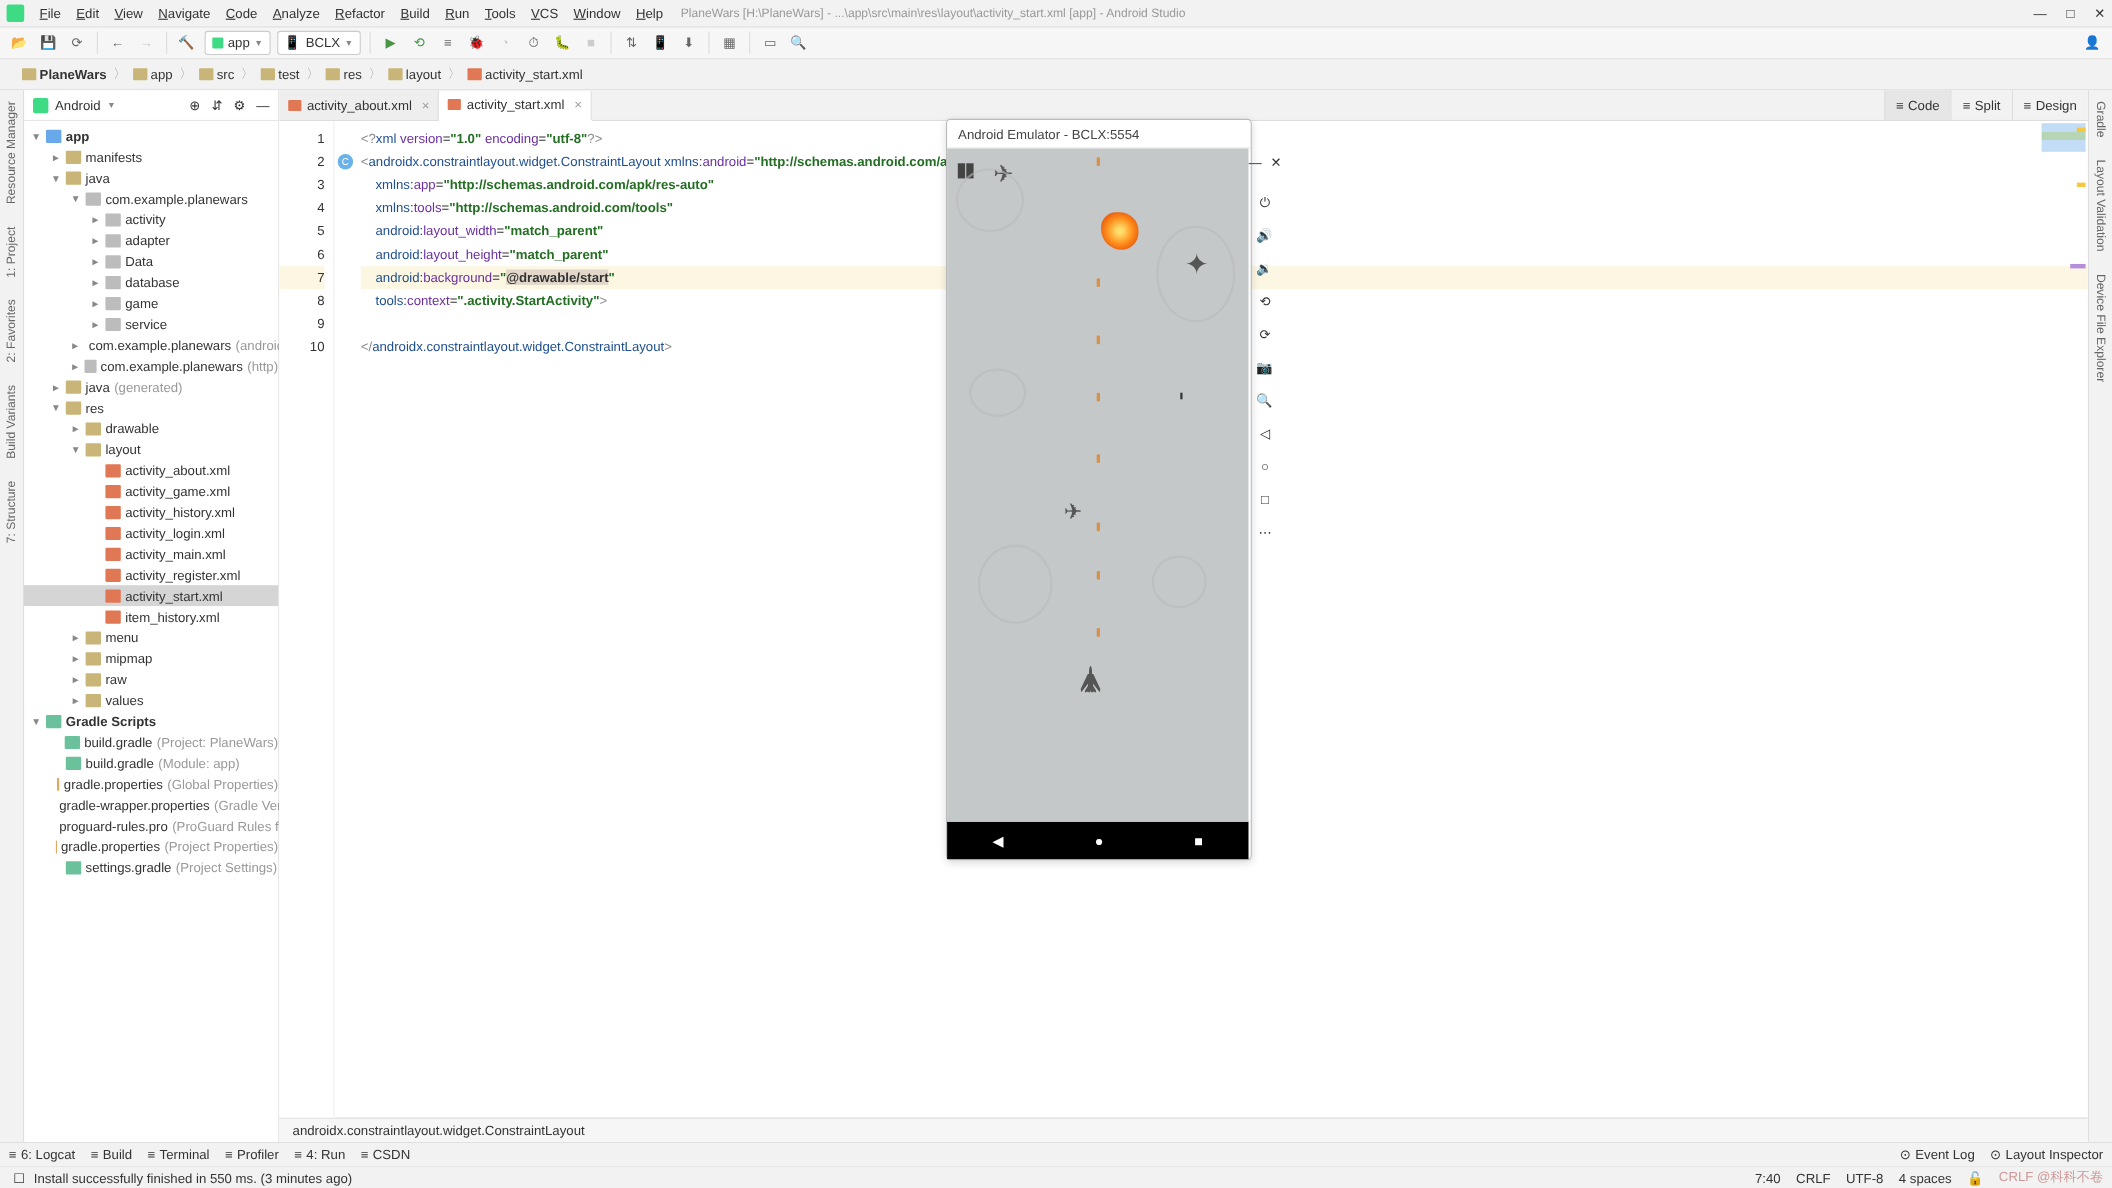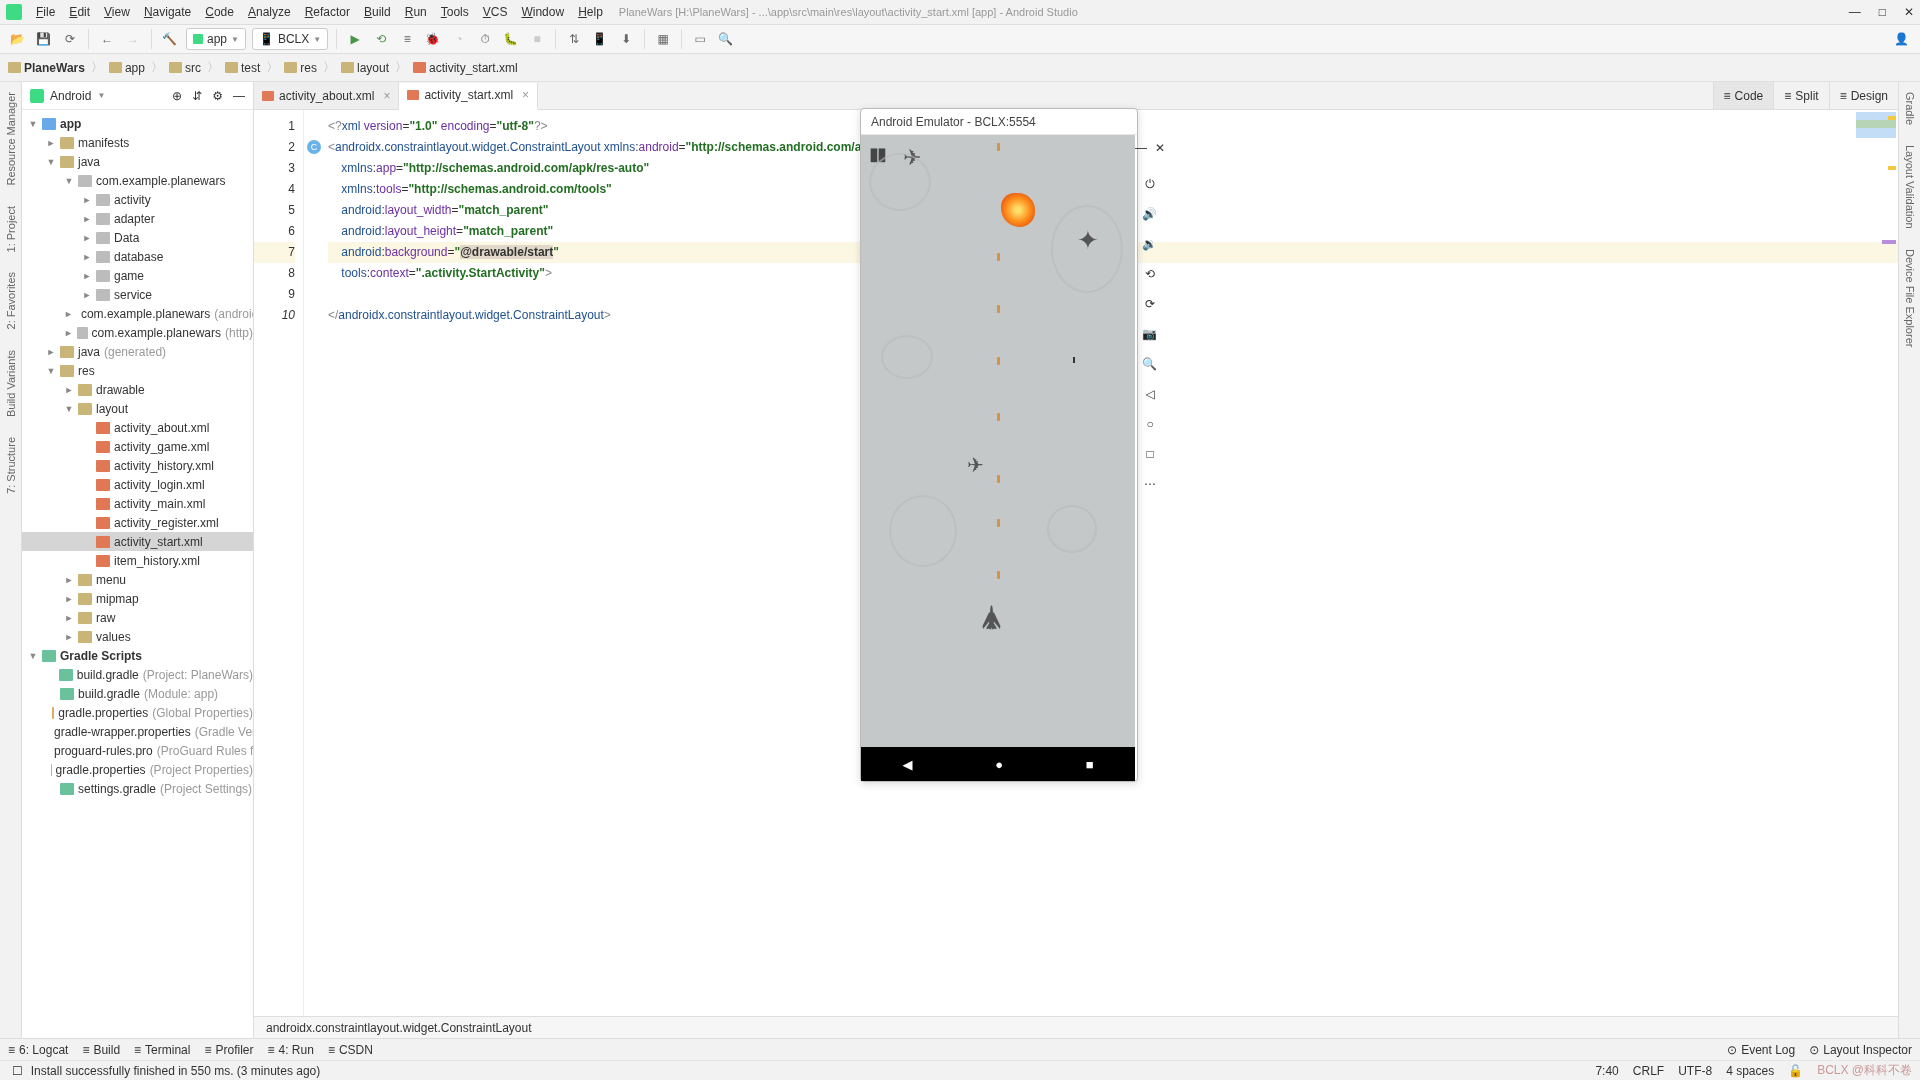--- a/index.html
+++ b/index.html
@@ -9,21 +9,21 @@
 .titlebar .menu{display:flex;gap:2px}
 .titlebar .menu span{padding:2px 6px;cursor:default}
 .titlebar .menu span u{text-decoration:underline}
 .titlebar .path{margin-left:10px;color:#999;font-size:11px}
 .titlebar .winbtns{margin-left:auto;display:flex;gap:18px;color:#666;font-size:13px}
 .toolbar{height:30px;border-top:1px solid #ddd;border-bottom:1px solid #ddd;display:flex;align-items:center;padding:0 8px;gap:6px;background:#f6f6f6}
 .tb-btn{width:20px;height:20px;display:flex;align-items:center;justify-content:center;color:#666;border-radius:3px}
 .tb-sep{width:1px;height:20px;background:#ddd;margin:0 2px}
 .tb-drop{height:22px;border:1px solid #ccc;border-radius:3px;display:flex;align-items:center;padding:0 6px;gap:4px;background:#fff}
 .tb-drop .andr{width:10px;height:10px;background:#3ddc84;border-radius:1px}
-.breadcrumb{height:28px;display:flex;align-items:center;padding:0 8px;gap:4px;background:#f2f2f2;border-bottom:1px solid #e0e0e0}
+.breadcrumb{height:28px;display:flex;align-items:center;padding:0 20px;gap:4px;background:#f2f2f2;border-bottom:1px solid #e0e0e0}
 .breadcrumb .crumb{display:flex;align-items:center;gap:3px}
 .breadcrumb .sep{color:#aaa;margin:0 2px}
 .breadcrumb .folder{width:13px;height:11px;background:#c9b577;border-radius:1px}
 .breadcrumb .xmlico{width:13px;height:11px;background:#e07855;border-radius:1px}
 .main{display:flex;height:calc(100% - 24px - 30px - 28px - 22px - 20px);position:relative}
 .left-rail{width:22px;background:#f2f2f2;border-right:1px solid #ddd;display:flex;flex-direction:column;align-items:center;padding-top:10px;gap:20px}
 .left-rail .vlabel{writing-mode:vertical-rl;transform:rotate(180deg);font-size:11px;color:#666;cursor:default}
 .right-rail{width:22px;background:#f2f2f2;border-left:1px solid #ddd;display:flex;flex-direction:column;align-items:center;padding-top:10px;gap:20px}
 .right-rail .vlabel{writing-mode:vertical-rl;font-size:11px;color:#666}
 .sidebar{width:232px;background:#fff;border-right:1px solid #ddd;display:flex;flex-direction:column}
@@ -438,21 +438,21 @@
       <div class="gutter" id="gutter">
           <span class="lnno" style="display: block; height: 21px;">1</span>
           <span class="lnno" style="display: block; height: 21px;">2</span>
           <span class="lnno" style="display: block; height: 21px;">3</span>
           <span class="lnno" style="display: block; height: 21px;">4</span>
           <span class="lnno" style="display: block; height: 21px;">5</span>
           <span class="lnno" style="display: block; height: 21px;">6</span>
           <span class="lnno hl" style="display: block; height: 21px;">7</span>
           <span class="lnno" style="display: block; height: 21px;">8</span>
           <span class="lnno" style="display: block; height: 21px;">9</span>
-          <span class="lnno" style="display: block; height: 21px; font-style: italic;">10</span>
+          <span class="lnno" style="display: block; height: 21px;">10</span>
         </div>
       <div class="gutter-icons">
         <div style="height:21px"></div>
         <div class="mark">C</div>
       </div>
       <div class="code" id="code"><div class="ln"><span class="pi">&lt;?</span><span class="tag">xml</span> <span class="attr">version</span>=<span class="str">"1.0"</span> <span class="attr">encoding</span>=<span class="str">"utf-8"</span><span class="pi">?&gt;</span></div><div class="ln"><span class="pi">&lt;</span><span class="tag">androidx.constraintlayout.widget.ConstraintLayout</span> <span class="ns">xmlns</span>:<span class="attr">android</span>=<span class="str">"http://schemas.android.com/apk/res/android"</span></div><div class="ln">    <span class="ns">xmlns</span>:<span class="attr">app</span>=<span class="str">"http://schemas.android.com/apk/res-auto"</span></div><div class="ln">    <span class="ns">xmlns</span>:<span class="attr">tools</span>=<span class="str">"http://schemas.android.com/tools"</span></div><div class="ln">    <span class="ns">android</span>:<span class="attr">layout_width</span>=<span class="str">"match_parent"</span></div><div class="ln">    <span class="ns">android</span>:<span class="attr">layout_height</span>=<span class="str">"match_parent"</span></div><div class="ln hl">    <span class="ns">android</span>:<span class="attr">background</span>=<span class="str">"<span class="strsel">@drawable/start</span>"</span></div><div class="ln">    <span class="ns">tools</span>:<span class="attr">context</span>=<span class="str">".activity.StartActivity"</span><span class="pi">&gt;</span></div><div class="ln"></div><div class="ln"><span class="pi">&lt;/</span><span class="tag">androidx.constraintlayout.widget.ConstraintLayout</span><span class="pi">&gt;</span></div></div>
     </div>
     <div class="minimap">
       <div style="position:absolute;top:2px;right:2px;width:40px;height:26px;background:linear-gradient(#6aa9e9 30%,#4a9648 30% 60%,#6aa9e9 60%);opacity:0.4"></div>
       <div class="mk" style="top:6px;background:#f5c842"></div>
@@ -561,14 +561,14 @@
 
 <div class="statusbar">
   <span style="margin-left:4px">☐</span>
   <span style="margin-left:8px">Install successfully finished in 550 ms. (3 minutes ago)</span>
   <div class="spacer"></div>
   <span>7:40</span>
   <span>CRLF</span>
   <span>UTF-8</span>
   <span>4 spaces</span>
   <span>🔓</span>
-  <span style="color:#c99">BCLX @科科不卷</span>
+  <span style="color:#c99">CRLF @科科不卷</span>
 </div>
 
 </body></html>

